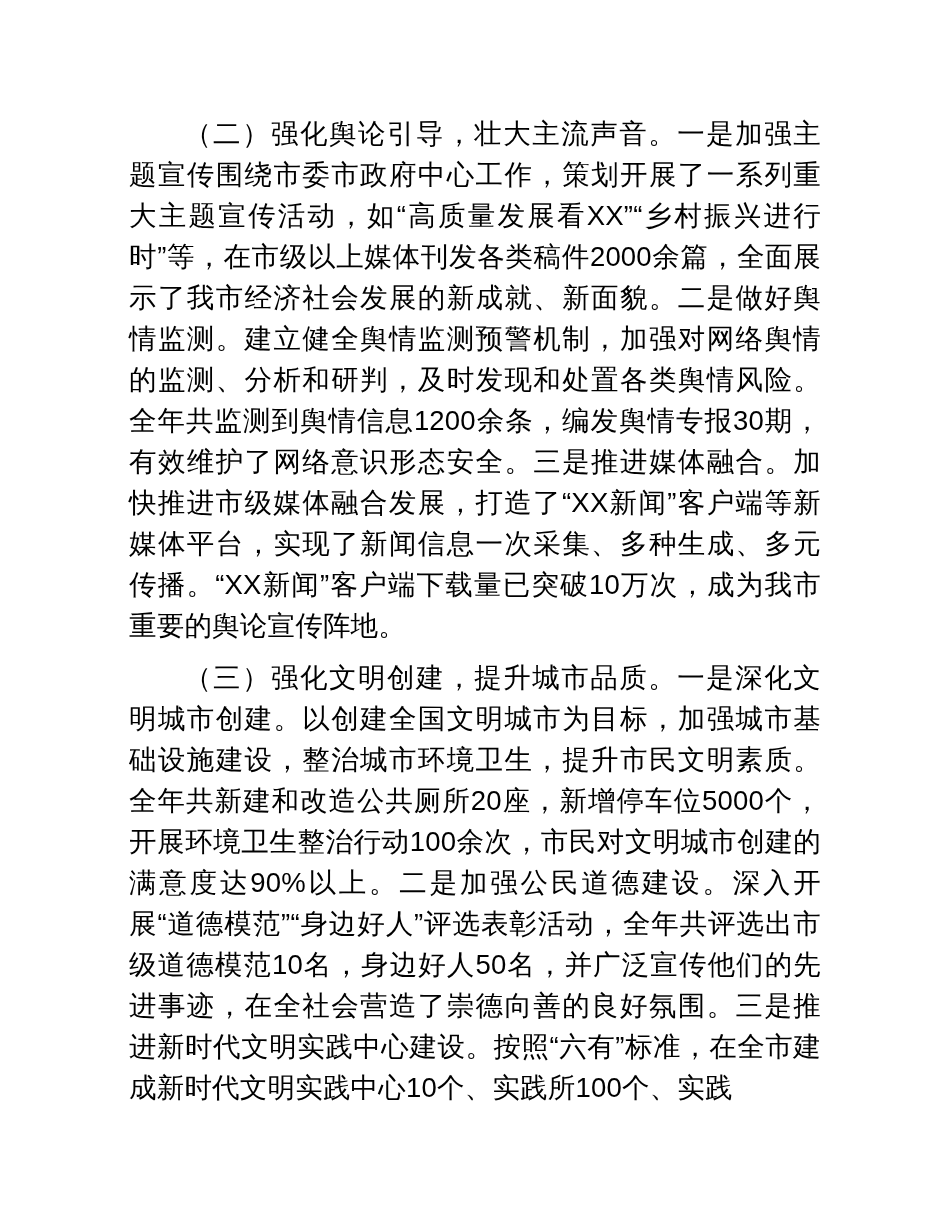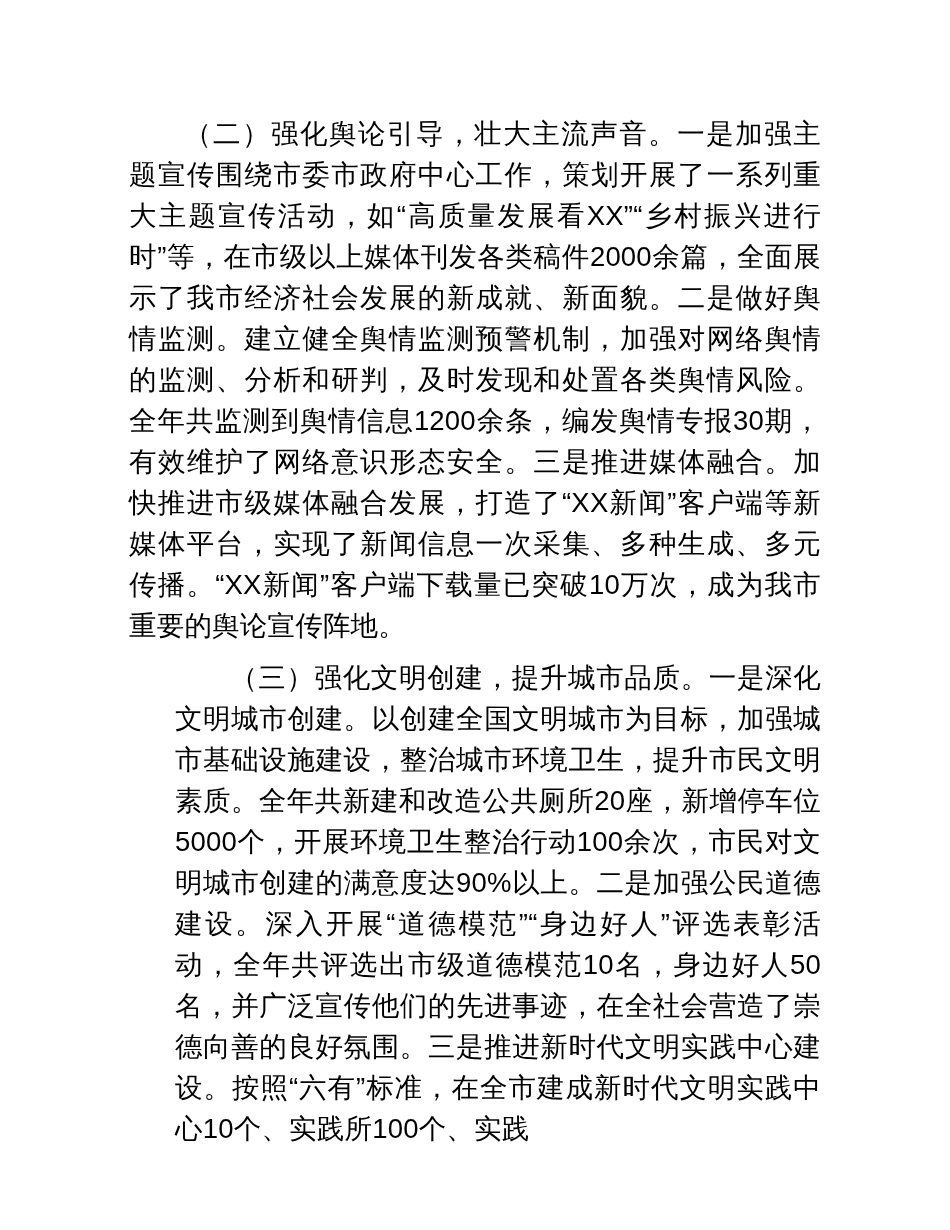--- a/index.html
+++ b/index.html
@@ -31,21 +31,20 @@
     line-height: 41px;
     text-align: justify;
     text-justify: inter-ideograph;
     text-indent: 2em;
     letter-spacing: 0.2px;
     word-break: break-all;
     color: #000000;
   }
   .para + .para {
     margin-top: 11px;
-    margin-left: 46px;
   }
 </style>
 </head>
 <body>
 
 <div class="page">
   <div class="doc-body">
     <p class="para">（二）强化舆论引导，壮大主流声音。一是加强主题宣传围绕市委市政府中心工作，策划开展了一系列重大主题宣传活动，如“高质量发展看XX”“乡村振兴进行时”等，在市级以上媒体刊发各类稿件2000余篇，全面展示了我市经济社会发展的新成就、新面貌。二是做好舆情监测。建立健全舆情监测预警机制，加强对网络舆情的监测、分析和研判，及时发现和处置各类舆情风险。全年共监测到舆情信息1200余条，编发舆情专报30期，有效维护了网络意识形态安全。三是推进媒体融合。加快推进市级媒体融合发展，打造了“XX新闻”客户端等新媒体平台，实现了新闻信息一次采集、多种生成、多元传播。“XX新闻”客户端下载量已突破10万次，成为我市重要的舆论宣传阵地。</p>
     <p class="para">（三）强化文明创建，提升城市品质。一是深化文明城市创建。以创建全国文明城市为目标，加强城市基础设施建设，整治城市环境卫生，提升市民文明素质。全年共新建和改造公共厕所20座，新增停车位5000个，开展环境卫生整治行动100余次，市民对文明城市创建的满意度达90%以上。二是加强公民道德建设。深入开展“道德模范”“身边好人”评选表彰活动，全年共评选出市级道德模范10名，身边好人50名，并广泛宣传他们的先进事迹，在全社会营造了崇德向善的良好氛围。三是推进新时代文明实践中心建设。按照“六有”标准，在全市建成新时代文明实践中心10个、实践所100个、实践</p>
   </div>

